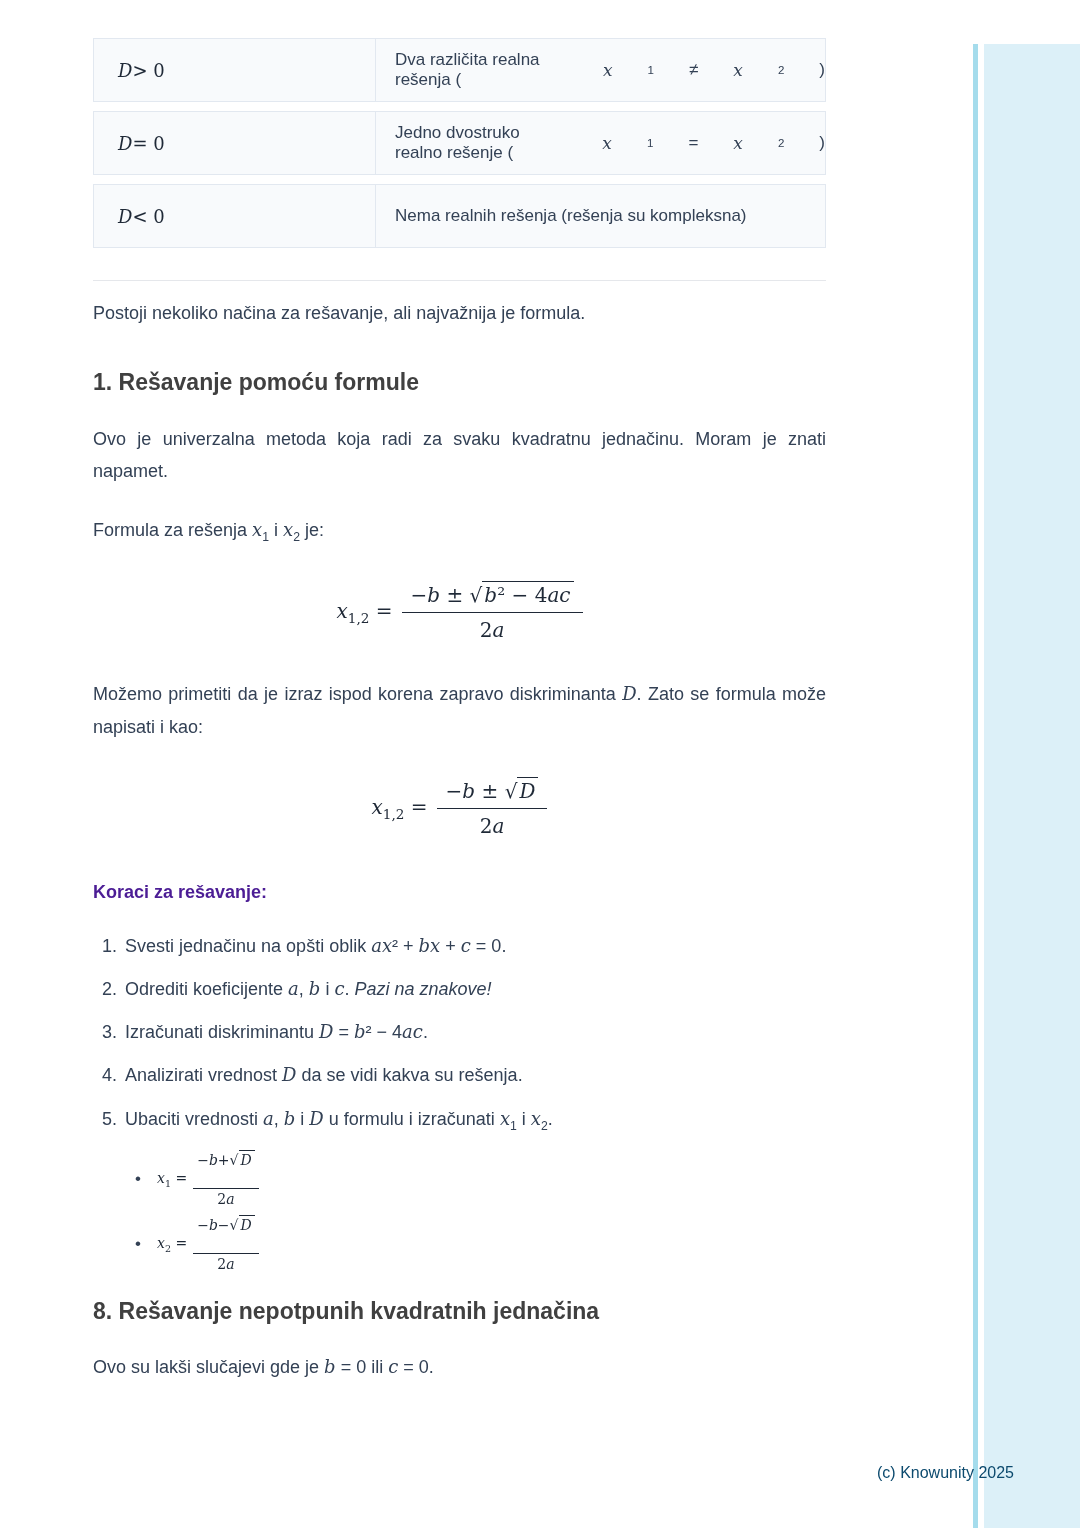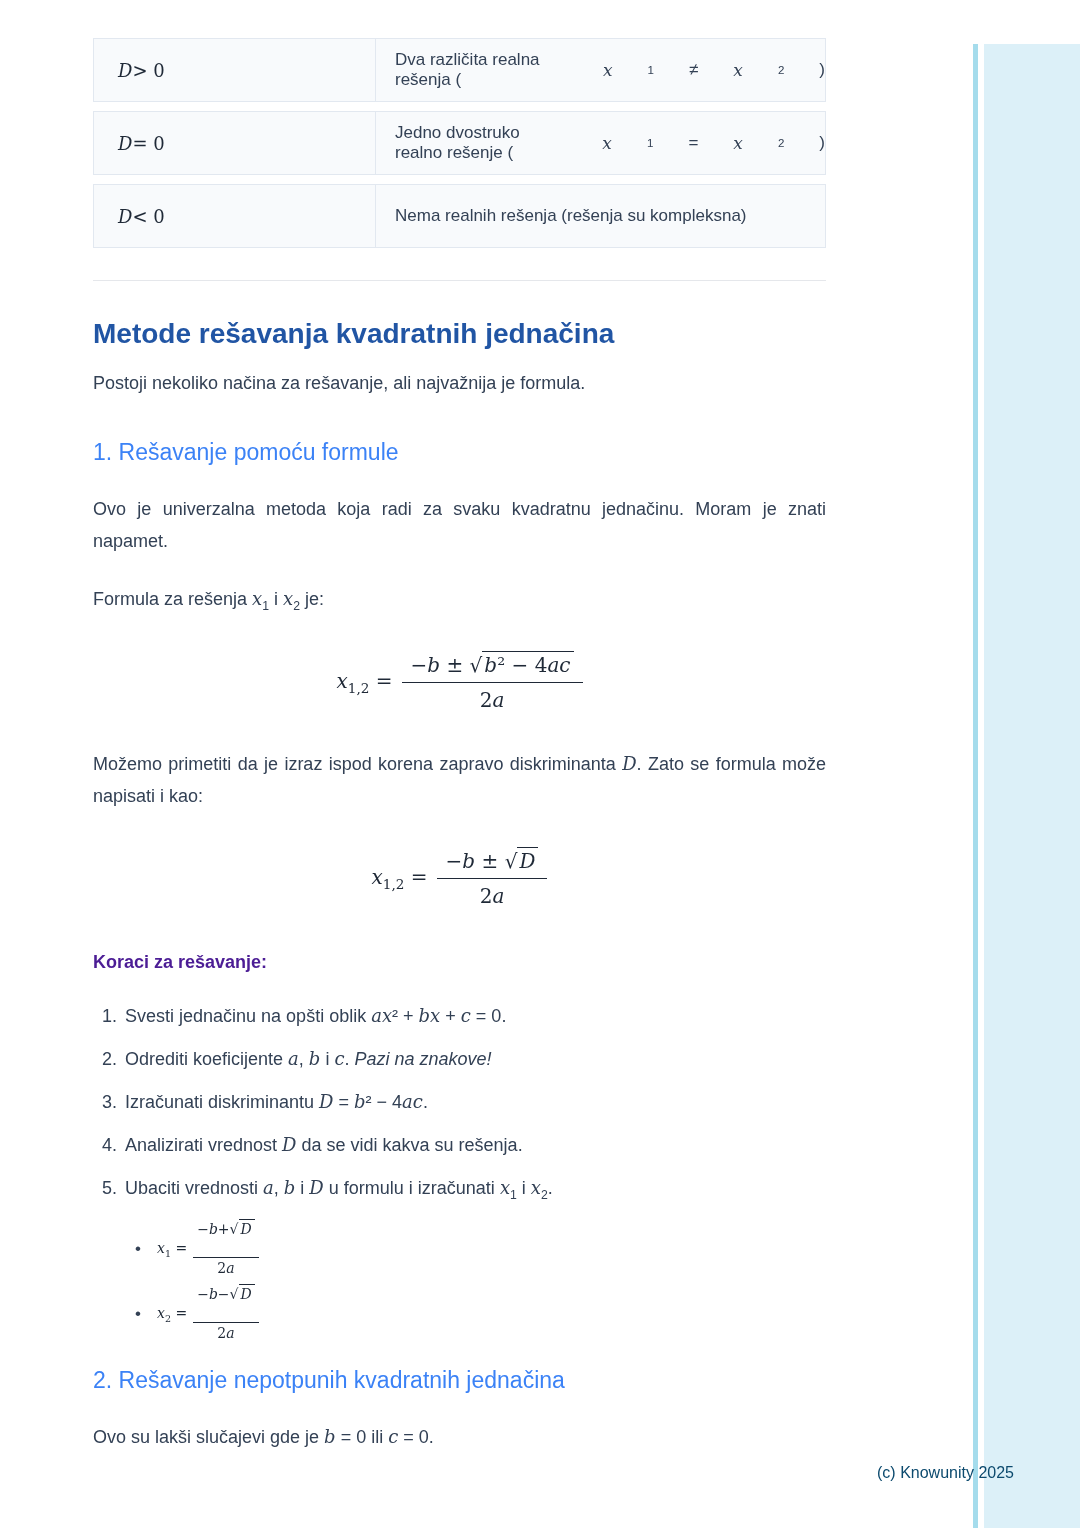--- a/index.html
+++ b/index.html
@@ -73,22 +73,22 @@
     margin: 36px 0 0 0;
     font-size: 28px;
     line-height: 1.2;
     font-weight: 700;
     color: #2155a4;
   }
   h2.sub-title {
     margin: 40px 0 0 0;
     font-size: 23px;
     line-height: 1.2;
-    font-weight: 400;
-    color: #3b82f6;
+    font-weight: 700;
+    color: #404040;
   }
   h2.sub-title-2 { margin-top: 26px; }
 
   p.body-p {
     margin: 26px 0 0 0;
     font-size: 18px;
     line-height: 1.8;
     color: #334155;
   }
   p.justified { text-align: justify; }
@@ -187,21 +187,20 @@
         <div class="t-cell t-res">Jedno dvostruko realno rešenje (<i>x</i><sub>1</sub> = <i>x</i><sub>2</sub>)</div>
       </div>
       <div class="t-row">
         <div class="t-cell t-cond"><i>D</i> &lt; 0</div>
         <div class="t-cell t-res">Nema realnih rešenja (rešenja su kompleksna)</div>
       </div>
     </div>
 
     <hr class="divider">
 
-    <h1 class="sec-title">Metode rešavanja kvadratnih jednačina</h1>
 
     <p class="body-p intro-p">Postoji nekoliko načina za rešavanje, ali najvažnija je formula.</p>
 
     <h2 class="sub-title">1. Rešavanje pomoću formule</h2>
 
     <p class="body-p justified">Ovo je univerzalna metoda koja radi za svaku kvadratnu jednačinu. Moram je znati napamet.</p>
 
     <p class="body-p">Formula za rešenja <i>x</i><sub>1</sub> i <i>x</i><sub>2</sub> je:</p>
 
     <div class="formula lg">
@@ -263,21 +262,21 @@
             <span class="f-lhs"><i>x</i><sub>2</sub> =</span>
             <span class="frac">
               <span class="num"><span>−<i>b</i>−</span><span class="sqrt"><span class="s-sign">√</span><span class="radicand"><i>D</i></span></span></span>
               <span class="den">2<i>a</i></span>
             </span>
           </span>
         </div>
       </div>
     </div>
 
-    <h2 class="sub-title sub-title-2">2. Rešavanje nepotpunih kvadratnih jednačina</h2>
+    <h2 class="sub-title sub-title-2">8. Rešavanje nepotpunih kvadratnih jednačina</h2>
 
     <p class="body-p closing-p">Ovo su lakši slučajevi gde je <i>b</i> = 0 ili <i>c</i> = 0.</p>
 
   </div>
 
   <div class="footer-copy">(c) Knowunity 2025</div>
 
 </div>
 
 </body></html>

